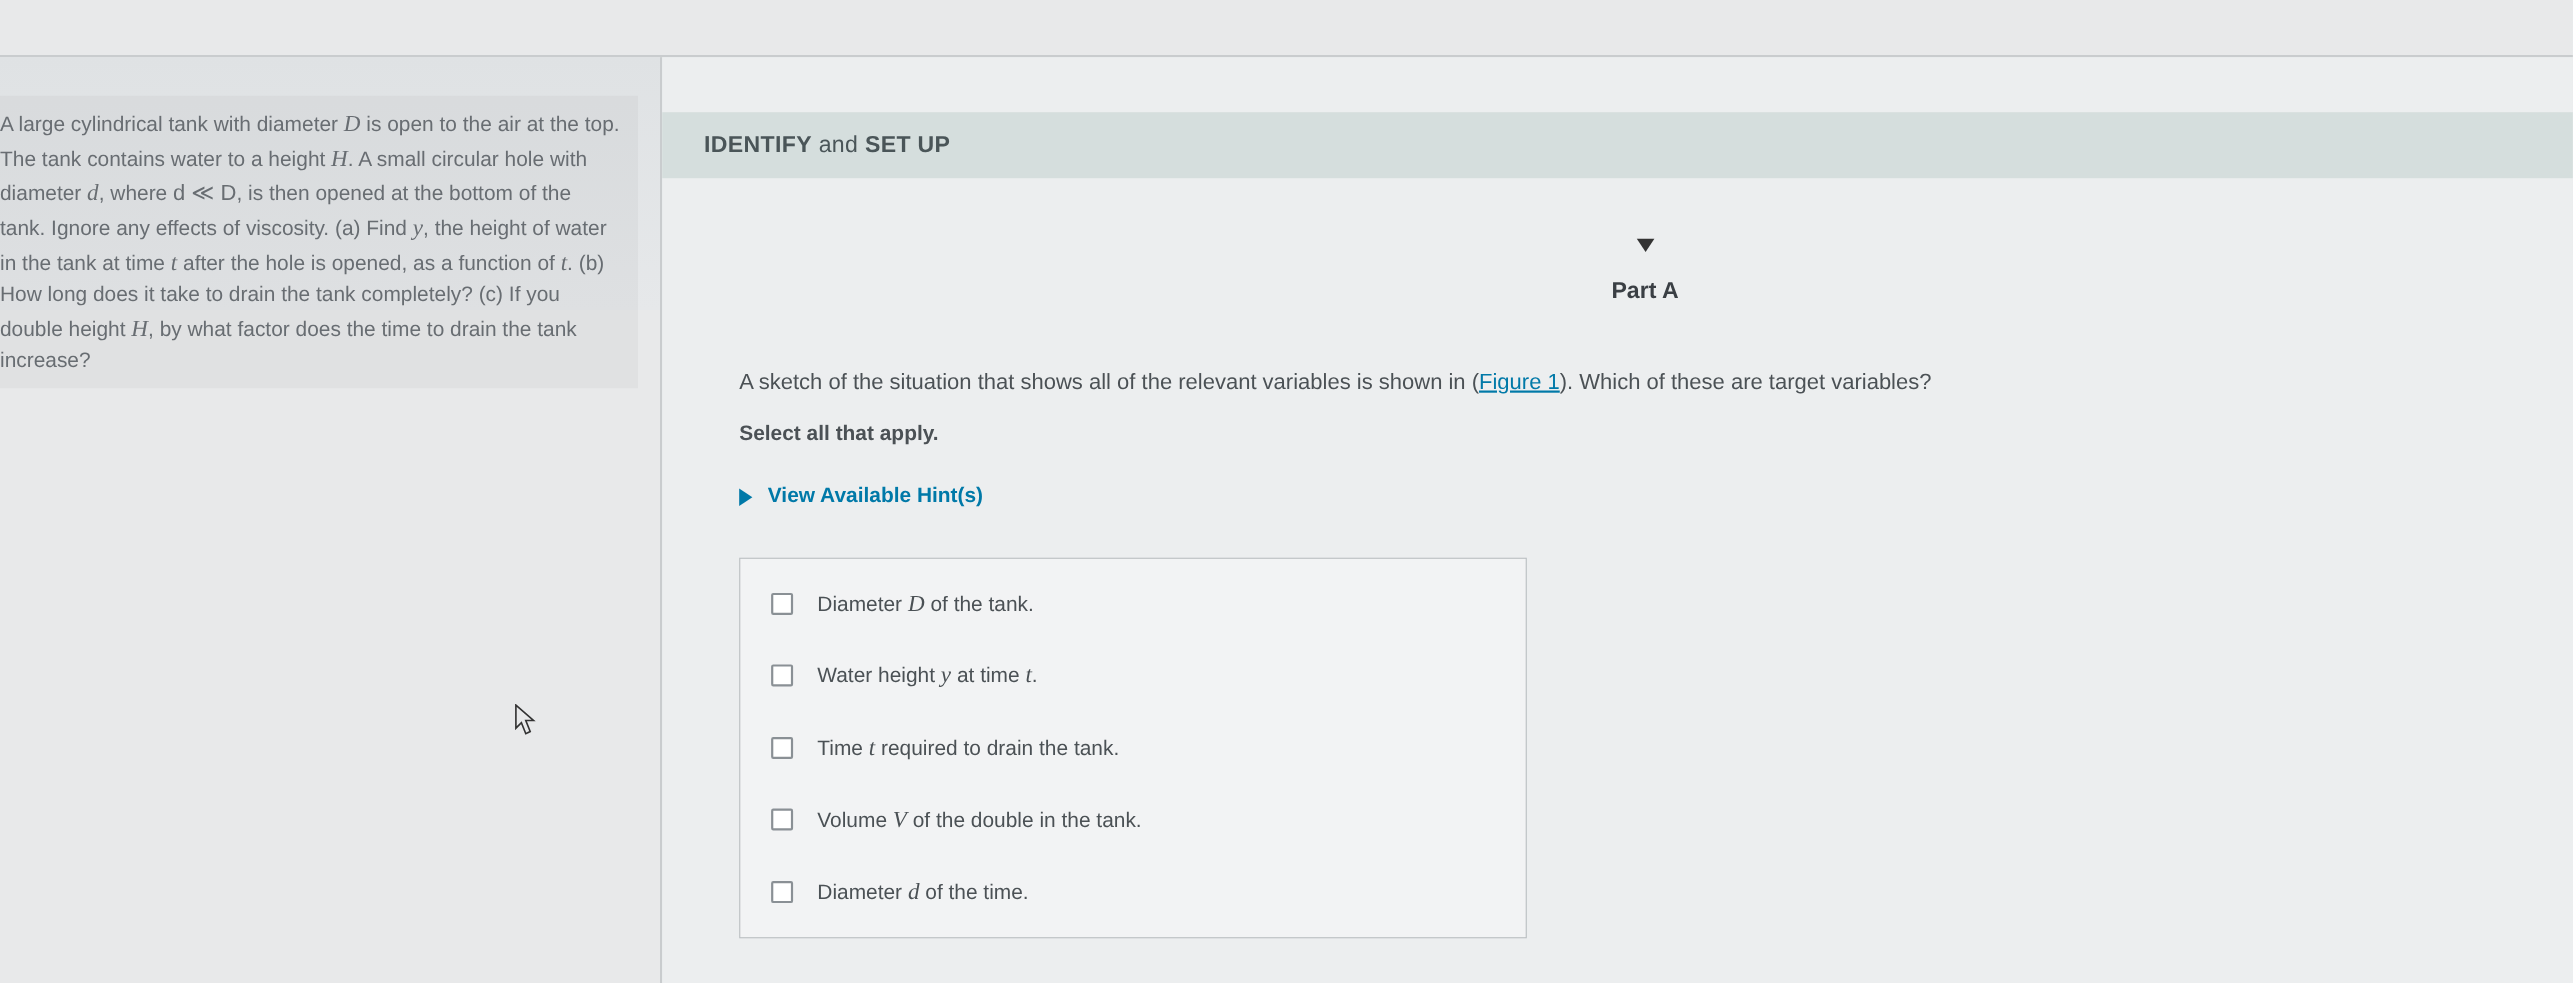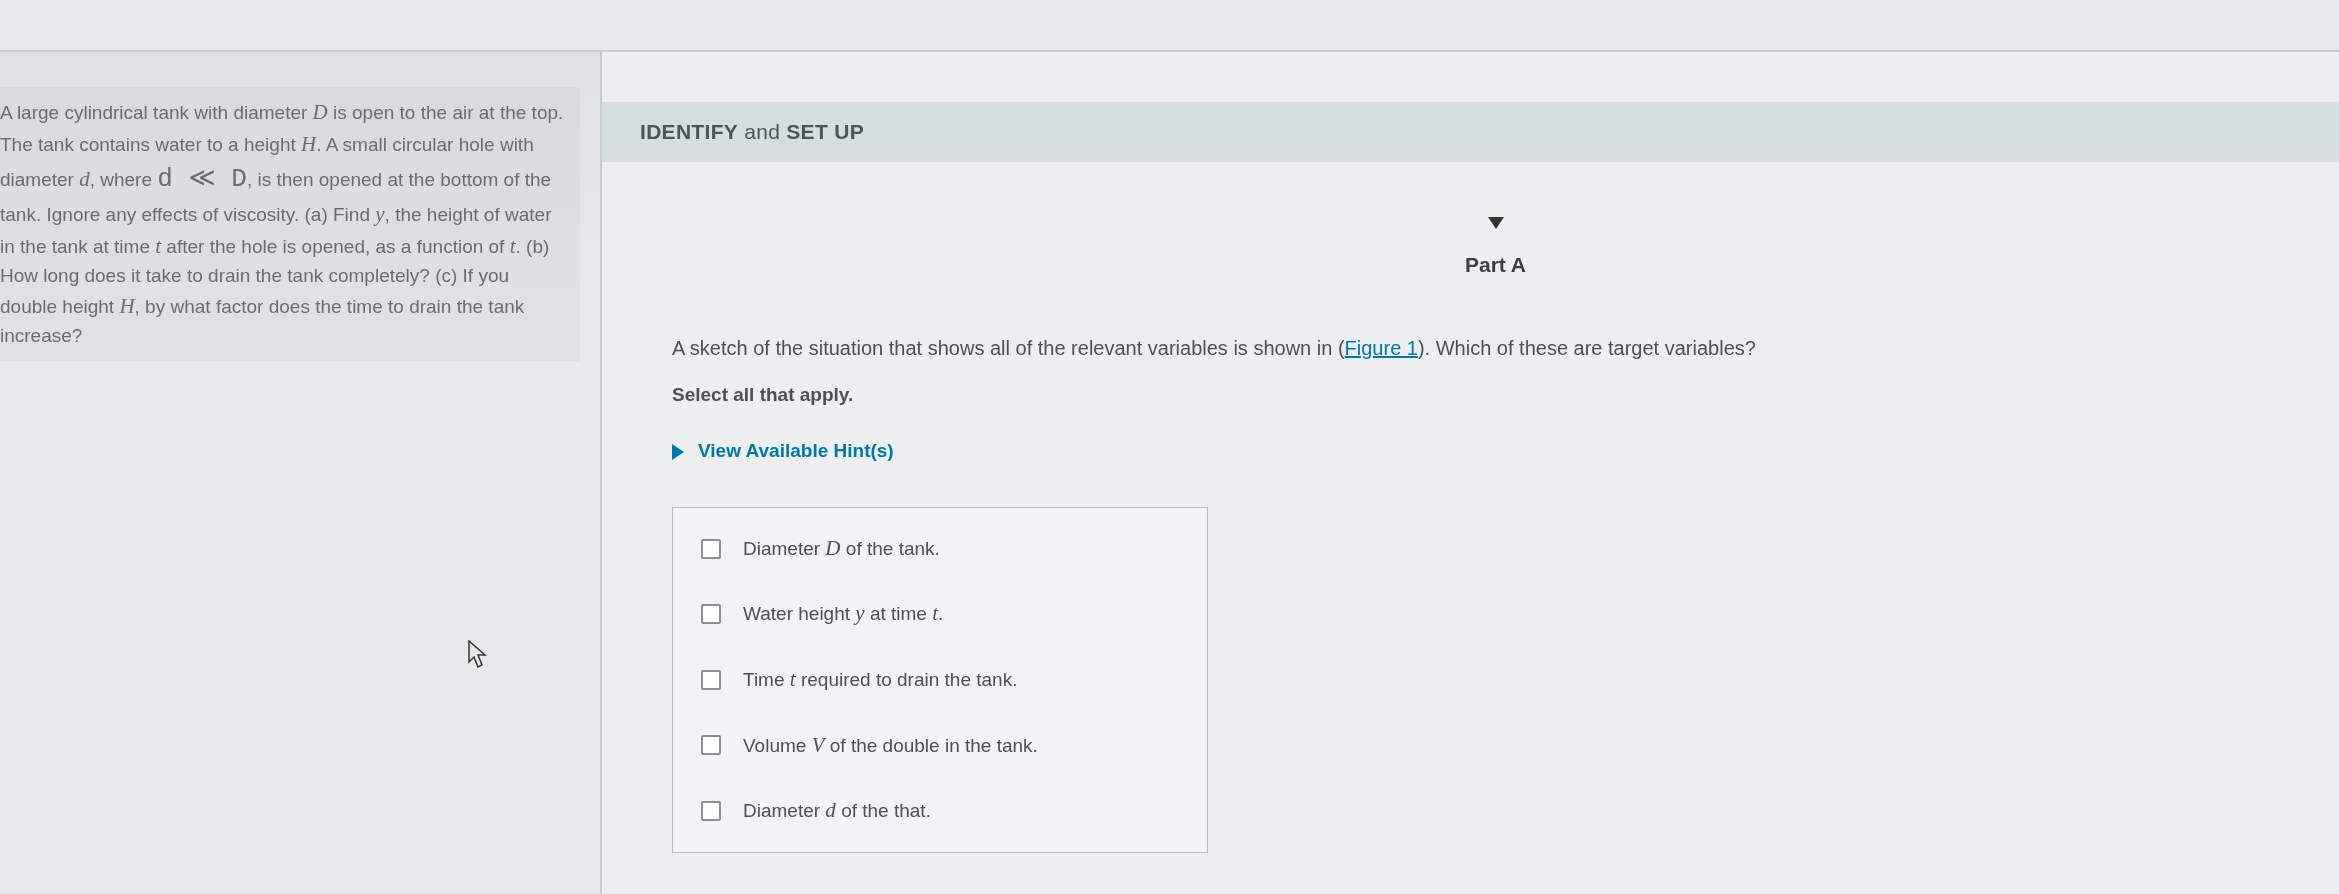--- a/index.html
+++ b/index.html
@@ -28,21 +28,21 @@
       background: linear-gradient(180deg, #dfe2e4 0%, #e6e8ea 230px, #e8e9ea 230px);
     }
     .problem-text {
       background: rgba(0,0,0,0.03);
       padding: 10px 15px 10px 0;
       color: #686d72;
       font-size: 19px;
       line-height: 1.5;
     }
     .problem-text .it { font-style: italic; font-family: "Times New Roman", serif; font-size: 21px; }
-    .problem-text .rel { font-family: Liberation Mono, monospace; font-size: 26px; }
+    .problem-text .rel { font-family: Liberation Sans, sans-serif; font-size: 20px; }
     .divider {
       width: 2px;
       background: #c9ccce;
       height: 100%;
     }
     .right-pane {
       flex: 1;
       padding: 0 0 0 70px;
       background: #eceeef;
     }
@@ -104,21 +104,21 @@
       display: flex;
       align-items: center;
       gap: 14px;
       color: #0079a8;
       font-weight: 700;
       font-size: 19px;
       cursor: pointer;
     }
     .options-box {
       margin-top: 40px;
-      width: 536px;
+      width: 716px;
       border: 1px solid #b8bdc0;
       background: #f2f3f4;
       padding: 8px 0;
     }
     .opt-row {
       display: flex;
       align-items: center;
       gap: 22px;
       padding: 16px 28px;
       font-size: 19px;
@@ -187,21 +187,21 @@
         <div class="opt-row">
           <div class="chk"></div>
           <div><span>Time </span><span class="it">t</span><span> required to drain the tank.</span></div>
         </div>
         <div class="opt-row">
           <div class="chk"></div>
           <div><span>Volume </span><span class="it">V</span><span> of the double in the tank.</span></div>
         </div>
         <div class="opt-row">
           <div class="chk"></div>
-          <div><span>Diameter </span><span class="it">d</span><span> of the that.</span></div>
+          <div><span>Diameter </span><span class="it">d</span><span> of the time.</span></div>
         </div>
       </div>
     </div>
   </div>
 </div>
 
 <div class="cursor-arrow">
   <svg width="22" height="30" viewBox="0 0 22 30">
       <path d="M1 1 L1 22 L6 17 L10 27 L14 25 L10 15 L17 15 Z" fill="none" stroke="#333" stroke-width="1.5"></path>
     </svg>

